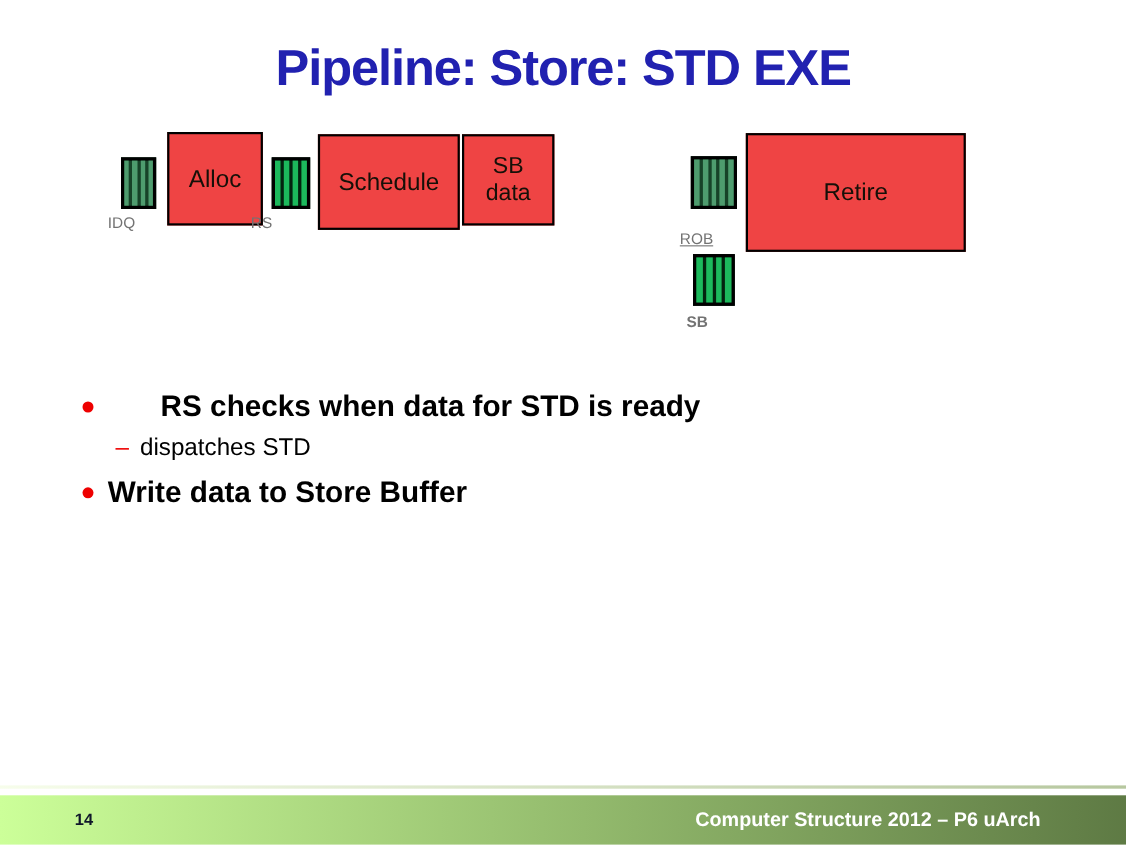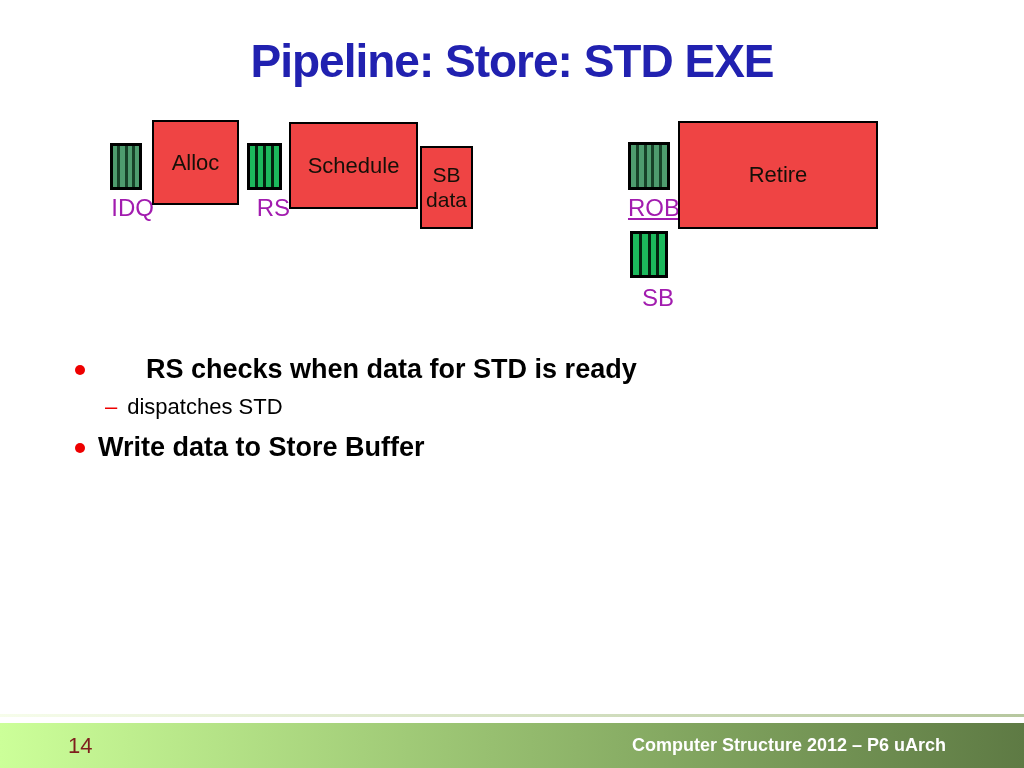--- a/index.html
+++ b/index.html
@@ -16,45 +16,45 @@
   }
 
   
   .stage {
     position: absolute; background: #ef4444; border: 2px solid #000;
     display: flex; align-items: center; justify-content: center;
     font-size: 22px; color: #151008; text-align: center; line-height: 1.15;
   }
   .stage.alloc    { left: 152px; top: 120px; width: 87px;  height: 85px; }
   .stage.schedule { left: 289px; top: 122px; width: 129px; height: 87px; }
-  .stage.sbdata   { left: 420px; top: 122px; width: 53px;  height: 83px; font-size: 21px; padding: 0 6px; margin-top: 24px; }
+  .stage.sbdata   { left: 420px; top: 122px; width: 84px;  height: 83px; font-size: 21px; padding: 0 6px; }
   .stage.retire   { left: 678px; top: 121px; width: 200px; height: 108px; }
 
   
   .queue {
     position: absolute; border: 3px solid #000; display: flex; gap: 3px;
   }
   .queue .stripe { flex: 1; }
   .queue.muted  { background: #174228; }
   .queue.muted .stripe  { background: #4E9C6E; }
   .queue.bright { background: #03230f; }
   .queue.bright .stripe { background: #1CB95C; }
 
   .queue.idq { left: 110px; top: 143px; width: 32px; height: 47px; }
   .queue.rs  { left: 247px; top: 143px; width: 35px; height: 47px; }
   .queue.rob { left: 628px; top: 142px; width: 42px; height: 48px; }
   .queue.sb  { left: 630px; top: 231px; width: 38px; height: 47px; }
 
   .queue-label {
-    position: absolute; font-size: 24px; color: #a21caf; text-align: right;
+    position: absolute; font-size: 14px; color: #737373; text-align: left;
   }
   .queue-label.idq { left: 98px;  top: 194px; width: 56px; }
-  .queue-label.rs  { left: 240px; top: 194px; width: 50px; }
-  .queue-label.rob { left: 618px; top: 194px; width: 62px; text-decoration: underline; }
-  .queue-label.sb  { left: 624px; top: 284px; width: 50px; }
+  .queue-label.rs  { left: 228px; top: 194px; width: 50px; }
+  .queue-label.rob { left: 618px; top: 209px; width: 62px; text-decoration: underline; }
+  .queue-label.sb  { left: 624px; top: 284px; width: 50px; font-weight: bold; }
 
   
   .bullet-row { position: absolute; display: flex; }
   .bullet-row .dot {
     width: 10px; height: 10px; border-radius: 50%; background: #EE0000;
     flex: 0 0 auto; margin-top: 13px; margin-left: 5px; margin-right: 13px;
   }
   .bullet-row .btext { font-size: 27px; font-weight: bold; color: #000; line-height: 34px; }
   .bullet-row.b1 { left: 70px; top: 352px; gap: 48px; }
   .bullet-row.b3 { left: 70px; top: 430px; }
@@ -67,21 +67,21 @@
     position: absolute; left: 0; top: 714px; width: 1024px; height: 3px;
     background: linear-gradient(90deg, #f2fce0, #8fa96b); opacity: 0.65;
   }
   .footer-bar {
     position: absolute; left: 0; top: 723px; width: 1024px; height: 45px;
     background: linear-gradient(90deg, #CCFF99, #5E7A44);
   }
   .page-number {
     position: absolute; left: 68px; top: 723px; height: 45px;
     display: flex; align-items: center;
-    font-size: 22px; font-weight: normal; color: #7f1d1d;
+    font-size: 15px; font-weight: bold; color: #0f172a;
   }
   .footer-title {
     position: absolute; left: 614px; top: 723px; width: 350px; height: 45px;
     display: flex; align-items: center; justify-content: center;
     font-size: 18px; font-weight: bold; color: #ffffff;
   }
 </style>
 </head>
 <body>
 

